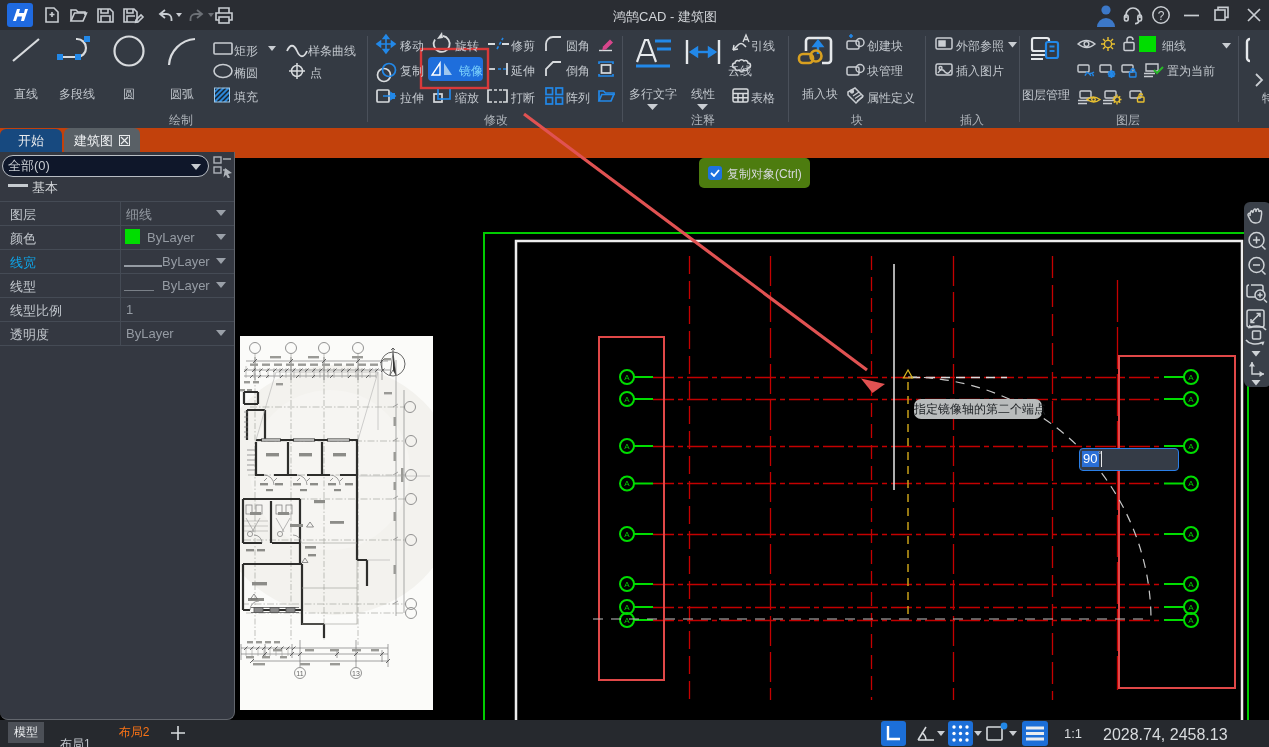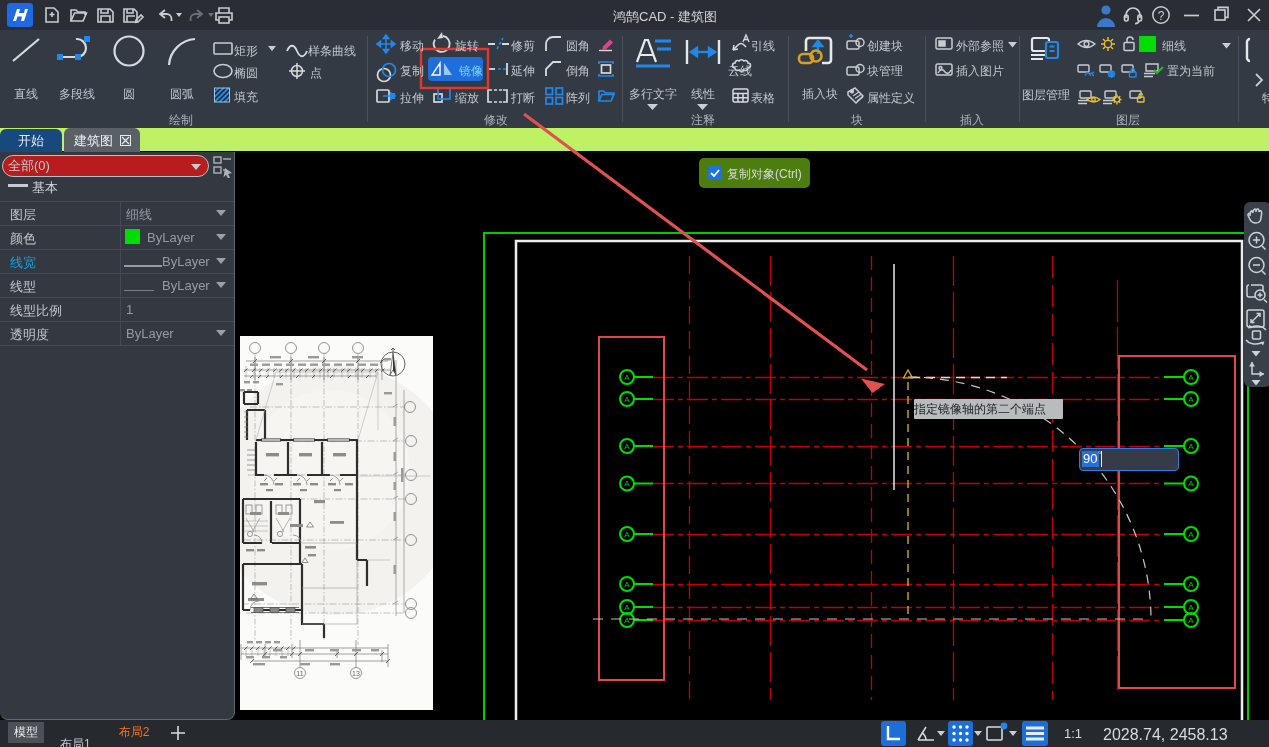--- a/index.html
+++ b/index.html
@@ -1,21 +1,21 @@
 <!DOCTYPE html>
 <html><head>
 <meta charset="utf-8">
 <style>
 html,body{margin:0;padding:0;width:1269px;height:747px;background:#000;overflow:hidden;
   font-family:"Liberation Sans",sans-serif;}
 *{box-sizing:border-box}
 .abs{position:absolute}
 #titlebar{left:0;top:0;width:1269px;height:30px;background:#2a2d33;}
 #ribbon{left:0;top:30px;width:1269px;height:98px;background:#343a43;}
-#tabrow{left:0;top:128px;width:1269px;height:23px;background:#bef264;}
+#tabrow{left:0;top:128px;width:1269px;height:30px;background:#c2410c;font-family:Liberation Serif, serif;}
 #panel{left:0;top:152px;width:235px;height:568px;background:#343841;
   border-right:1px solid #62666d;border-bottom:1px solid #62666d;border-radius:0 0 8px 8px;}
 #bottombar{left:0;top:720px;width:1269px;height:27px;background:#26292e;}
 .rlabel{position:absolute;color:#c2c7cd;font-size:12px;white-space:nowrap}
 .glabel{position:absolute;color:#aeb3b9;font-size:12px;white-space:nowrap}
 .tt{color:#d5d8db;font-size:12px}
 </style>
 </head>
 <body>
 
@@ -360,21 +360,21 @@
  </g>
 </svg>
 
 <div class="abs" style="left:699px;top:158px;width:111px;height:30px;background:#4d7c0f;border-radius:5px;">
  <div class="abs" style="left:9px;top:8px;width:14px;height:14px;background:#1e72e0;border-radius:3px"></div>
  <svg class="abs" style="left:11px;top:11px" width="10" height="8" viewBox="0 0 10 8">
       <path d="M1 4 l3 3 5 -6" stroke="#fff" stroke-width="1.8" fill="none"></path>
     </svg>
  <div class="abs" style="left:28px;top:8px;color:#d5d8db;font-size:12px;white-space:nowrap">复制对象(Ctrl)</div>
 </div>
-<div class="abs" style="left:914px;top:399px;width:149px;height:20px;background:#b9bcbc;border-radius:1px;color:#1d2124;font-size:12px;text-align:left;line-height:20px;white-space:nowrap">指定镜像轴的第二个端点</div>
+<div class="abs" style="left:914px;top:399px;width:128px;height:20px;background:#b9bcbc;border-radius:7px;color:#1d2124;font-size:12px;text-align:right;line-height:20px;white-space:nowrap">指定镜像轴的第二个端点</div>
 <div class="abs" style="left:1079px;top:448px;width:100px;height:23px;background:#353c47;border:1.6px solid #2a7fe8;border-radius:4px">
  <div class="abs" style="left:2px;top:2px;width:17px;height:16px;background:#2a6fd6"></div>
  <div class="abs" style="left:3px;top:2px;color:#fff;font-size:13px">90</div>
  <div class="abs" style="left:18px;top:1px;color:#c8ccd0;font-size:9px">°</div>
  <div class="abs" style="left:21px;top:2px;width:1.4px;height:16px;background:#e8eaec"></div>
 </div>
 
 <div class="abs" id="titlebar">
 <svg width="1269" height="30" viewBox="0 0 1269 30">
 
@@ -729,21 +729,21 @@
  <div class="abs" style="left:0;top:1px;width:62px;height:24px;background:#17497f;border-radius:6px 6px 0 0;color:#e8eaec;font-size:13px;text-align:center;line-height:24px">开始</div>
  <div class="abs" style="left:64px;top:0;width:76px;height:25px;background:#596066;border-radius:6px 6px 0 0;color:#f0f2f4;font-size:13px;line-height:25px;padding-left:10px">建筑图
   <svg width="11" height="11" viewBox="0 0 11 11" style="margin-left:3px;vertical-align:-1px">
         <rect x="0.5" y="0.5" width="10" height="10" fill="none" stroke="#e8eaec"></rect>
         <path d="M2 2 l7 7 M9 2 l-7 7" stroke="#e8eaec" stroke-width="1.2"></path>
       </svg>
  </div>
 </div>
 <div class="abs" id="panel">
 
- <div class="abs" style="left:2px;top:3px;width:207px;height:22px;background:#b91c1c;border:1.5px solid #b8bdc3;border-radius:11px;color:#c6cbd0;font-size:13px;line-height:19px;padding-left:5px">全部(0)</div>
+ <div class="abs" style="left:2px;top:3px;width:207px;height:22px;background:#0f172a;border:1.5px solid #b8bdc3;border-radius:11px;color:#c6cbd0;font-size:13px;line-height:19px;padding-left:5px">全部(0)</div>
  <svg class="abs" style="left:190px;top:11px" width="12" height="8" viewBox="0 0 12 8">
       <path d="M1 1 l10 0 -5 6 z" fill="#c6cbd0"></path>
     </svg>
  <svg class="abs" style="left:212px;top:2px" width="22" height="24" viewBox="0 0 22 24">
   <g stroke="#aeb3b9" stroke-width="1.4" fill="none">
    <rect x="2" y="3" width="7" height="6"></rect>
         <path d="M11 5 h8"></path>
    <rect x="2" y="13" width="7" height="6"></rect>
         <path d="M11 16 h4"></path>
   </g>

